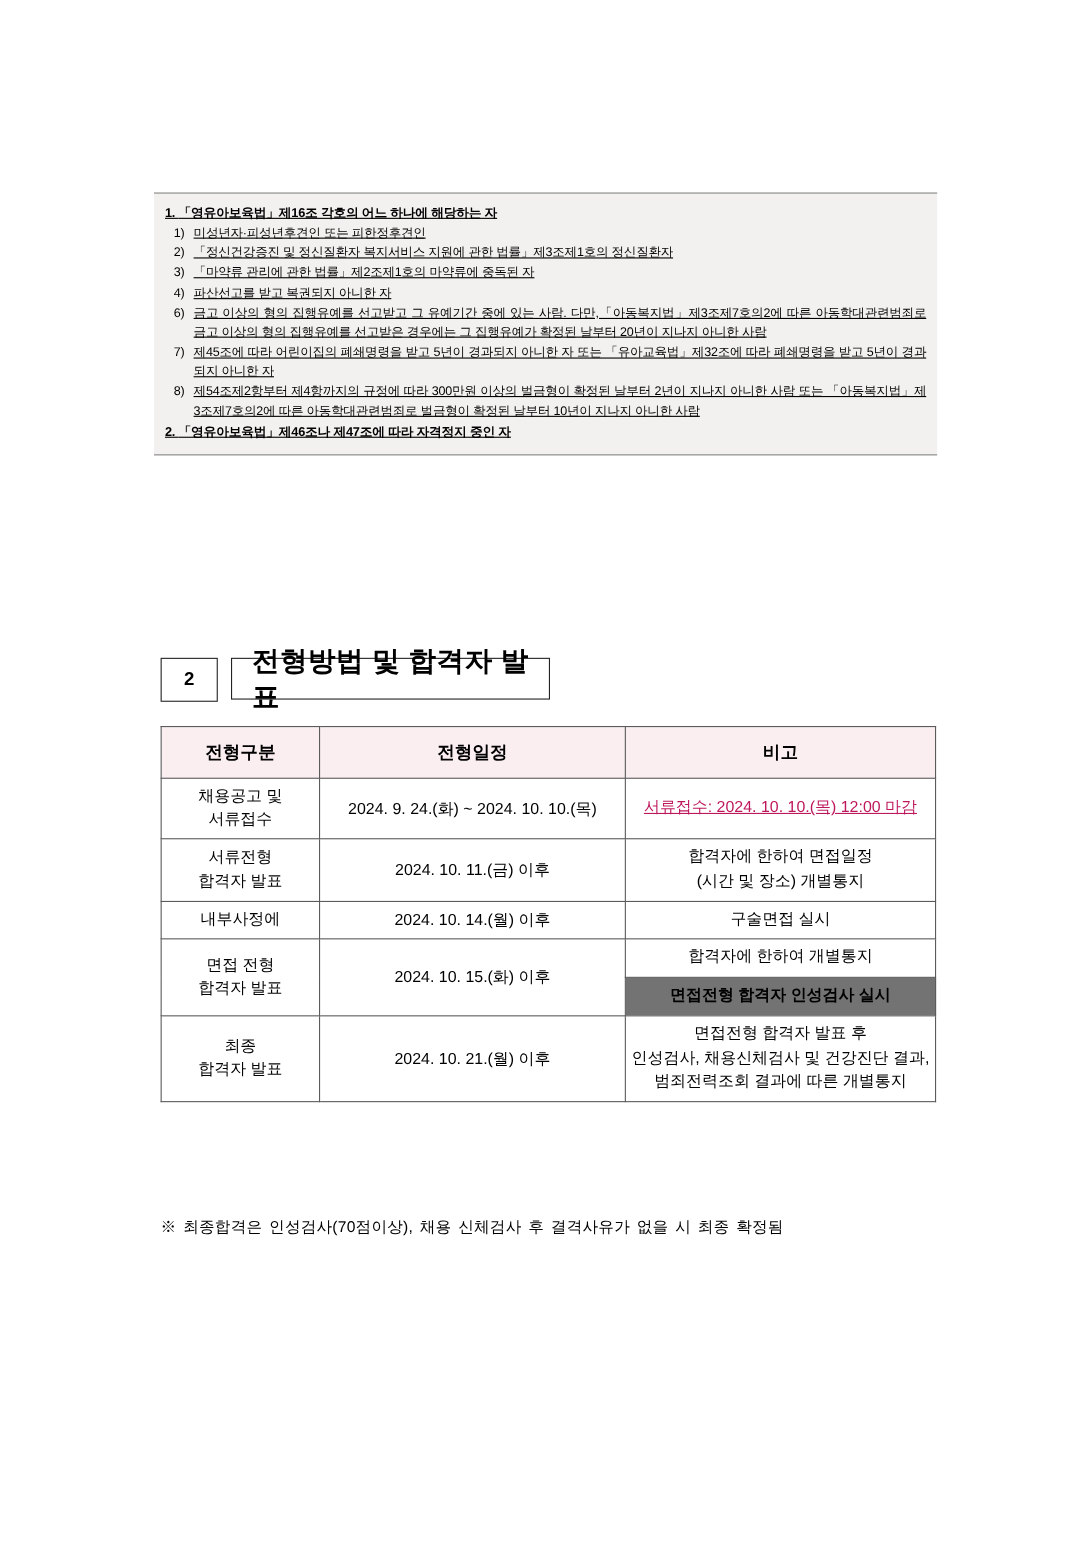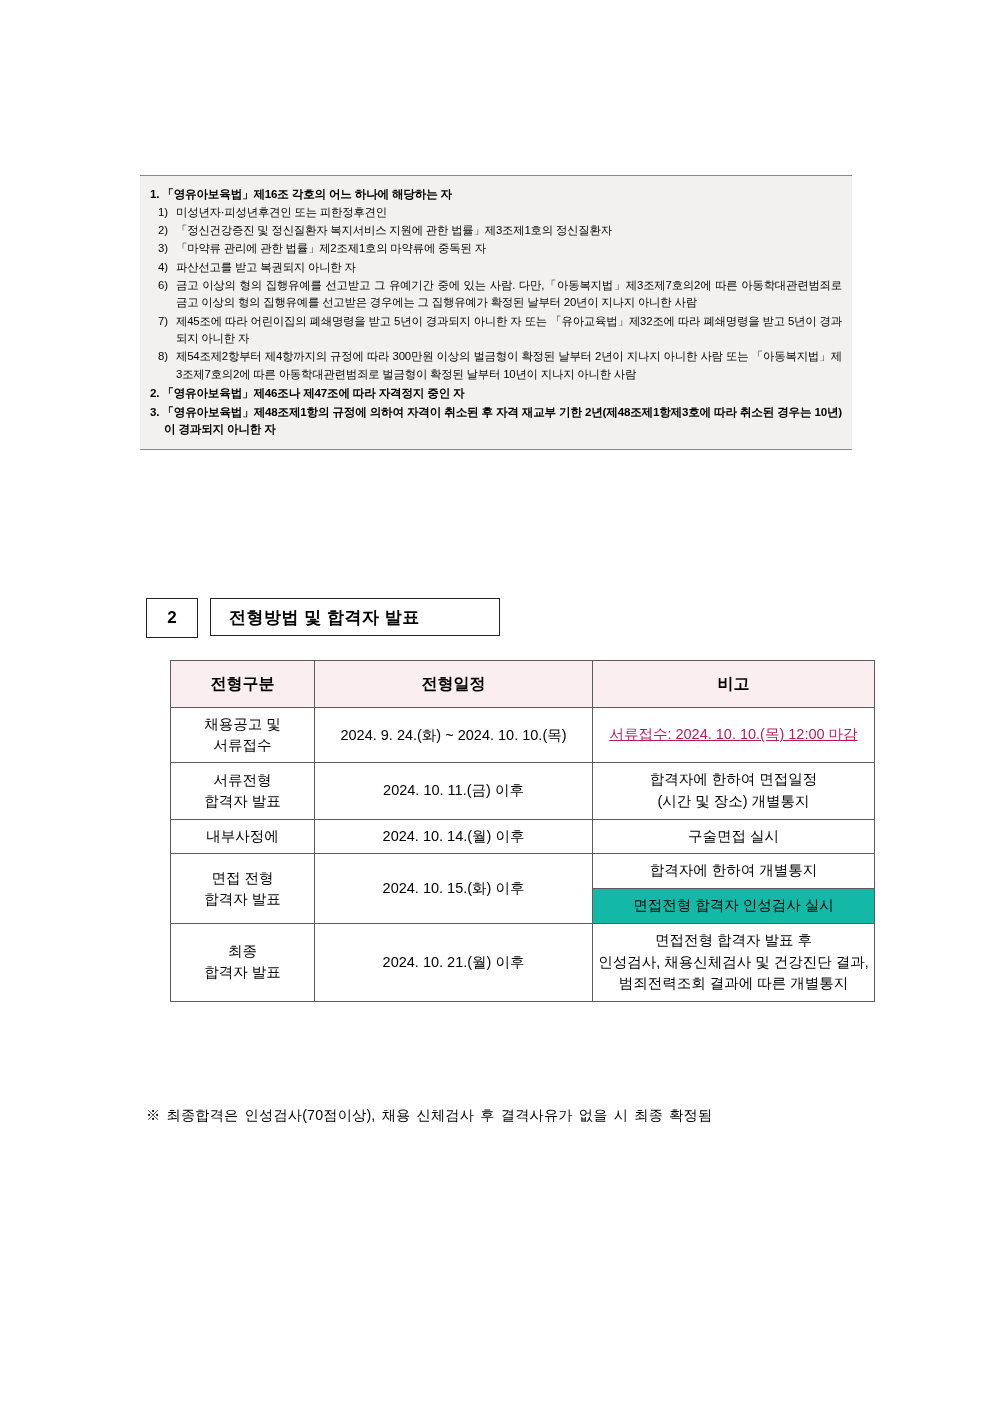--- a/index.html
+++ b/index.html
@@ -33,20 +33,21 @@
     border-bottom: 1px solid #888;
     background: #f2f1ef;
     padding: 9px 10px 10px 10px;
   }
   .dq-line {
     font-size: 11.4px;
     line-height: 1.52;
     margin: 0 0 1px 0;
     text-align: justify;
     letter-spacing: -0.2px;
+    text-decoration: underline;
   }
   .dq-num {
     font-weight: bold;
   }
   .lvl1 {
     padding-left: 14px;
     text-indent: -14px;
     font-weight: bold;
     font-size: 11.6px;
   }
@@ -82,34 +83,33 @@
     margin-left: 12px;
     width: 290px;
     height: 38px;
     border: 1.6px solid #222;
     display: flex;
     align-items: center;
     padding-left: 18px;
     box-sizing: border-box;
   }
   .sec-title {
-    font-size: 17px;
+    font-size: 25px;
     font-weight: bold;
     letter-spacing: 0.5px;
   }
 
   
   table.schedule {
     position: absolute;
     left: 146px;
     top: 660px;
     width: 704px;
     border-collapse: collapse;
     table-layout: fixed;
-    margin-left: 24px;
   }
   table.schedule th,
   table.schedule td {
     border: 1px solid #5b5b5b;
     text-align: center;
     vertical-align: middle;
     font-size: 14.5px;
     padding: 6px 4px;
   }
   table.schedule thead th {
@@ -128,22 +128,22 @@
   }
   td.note {
     font-size: 14.3px;
     line-height: 1.5;
   }
   .underline-link {
     text-decoration: underline;
     color: #be185d;
   }
   td.shaded {
-    background: #14b8a6;
-    font-weight: normal;
+    background: #737373;
+    font-weight: bold;
   }
   .col1 { width: 144px; }
   .col2 { width: 278px; }
   .col3 { width: 282px; }
 
   
   .notes {
     position: absolute;
     left: 146px;
     top: 1106px;
@@ -165,21 +165,20 @@
     <div id="dq-list">
         <div class="dq-line lvl1"><span class="dq-num">1. </span><span>「영유아보육법」제16조 각호의 어느 하나에 해당하는 자</span></div>
         <div class="dq-line lvl2"><span class="mk">1)</span><span>미성년자·피성년후견인 또는 피한정후견인</span></div>
         <div class="dq-line lvl2"><span class="mk">2)</span><span>「정신건강증진 및 정신질환자 복지서비스 지원에 관한 법률」제3조제1호의 정신질환자</span></div>
         <div class="dq-line lvl2"><span class="mk">3)</span><span>「마약류 관리에 관한 법률」제2조제1호의 마약류에 중독된 자</span></div>
         <div class="dq-line lvl2"><span class="mk">4)</span><span>파산선고를 받고 복권되지 아니한 자</span></div>
         <div class="dq-line lvl2"><span class="mk">6)</span><span>금고 이상의 형의 집행유예를 선고받고 그 유예기간 중에 있는 사람. 다만,「아동복지법」제3조제7호의2에 따른 아동학대관련범죄로 금고 이상의 형의 집행유예를 선고받은 경우에는 그 집행유예가 확정된 날부터 20년이 지나지 아니한 사람</span></div>
         <div class="dq-line lvl2"><span class="mk">7)</span><span>제45조에 따라 어린이집의 폐쇄명령을 받고 5년이 경과되지 아니한 자 또는 「유아교육법」제32조에 따라 폐쇄명령을 받고 5년이 경과되지 아니한 자</span></div>
         <div class="dq-line lvl2"><span class="mk">8)</span><span>제54조제2항부터 제4항까지의 규정에 따라 300만원 이상의 벌금형이 확정된 날부터 2년이 지나지 아니한 사람 또는 「아동복지법」제3조제7호의2에 따른 아동학대관련범죄로 벌금형이 확정된 날부터 10년이 지나지 아니한 사람</span></div>
         <div class="dq-line lvl1"><span class="dq-num">2. </span><span>「영유아보육법」제46조나 제47조에 따라 자격정지 중인 자</span></div>
-        <div class="dq-line lvl1"><span class="dq-num">3. </span><span>「영유아보육법」제48조제1항의 규정에 의하여 자격이 취소된 후 자격 재교부 기한 2년(제48조제1항제3호에 따라 취소된 경우는 10년)이 경과되지 아니한 자</span></div>
       </div>
   </div>
 
   <div class="sec-head">
     <div class="sec-num">2</div>
     <div class="sec-title-wrap">
       <span class="sec-title">전형방법 및 합격자 발표</span>
     </div>
   </div>
 

